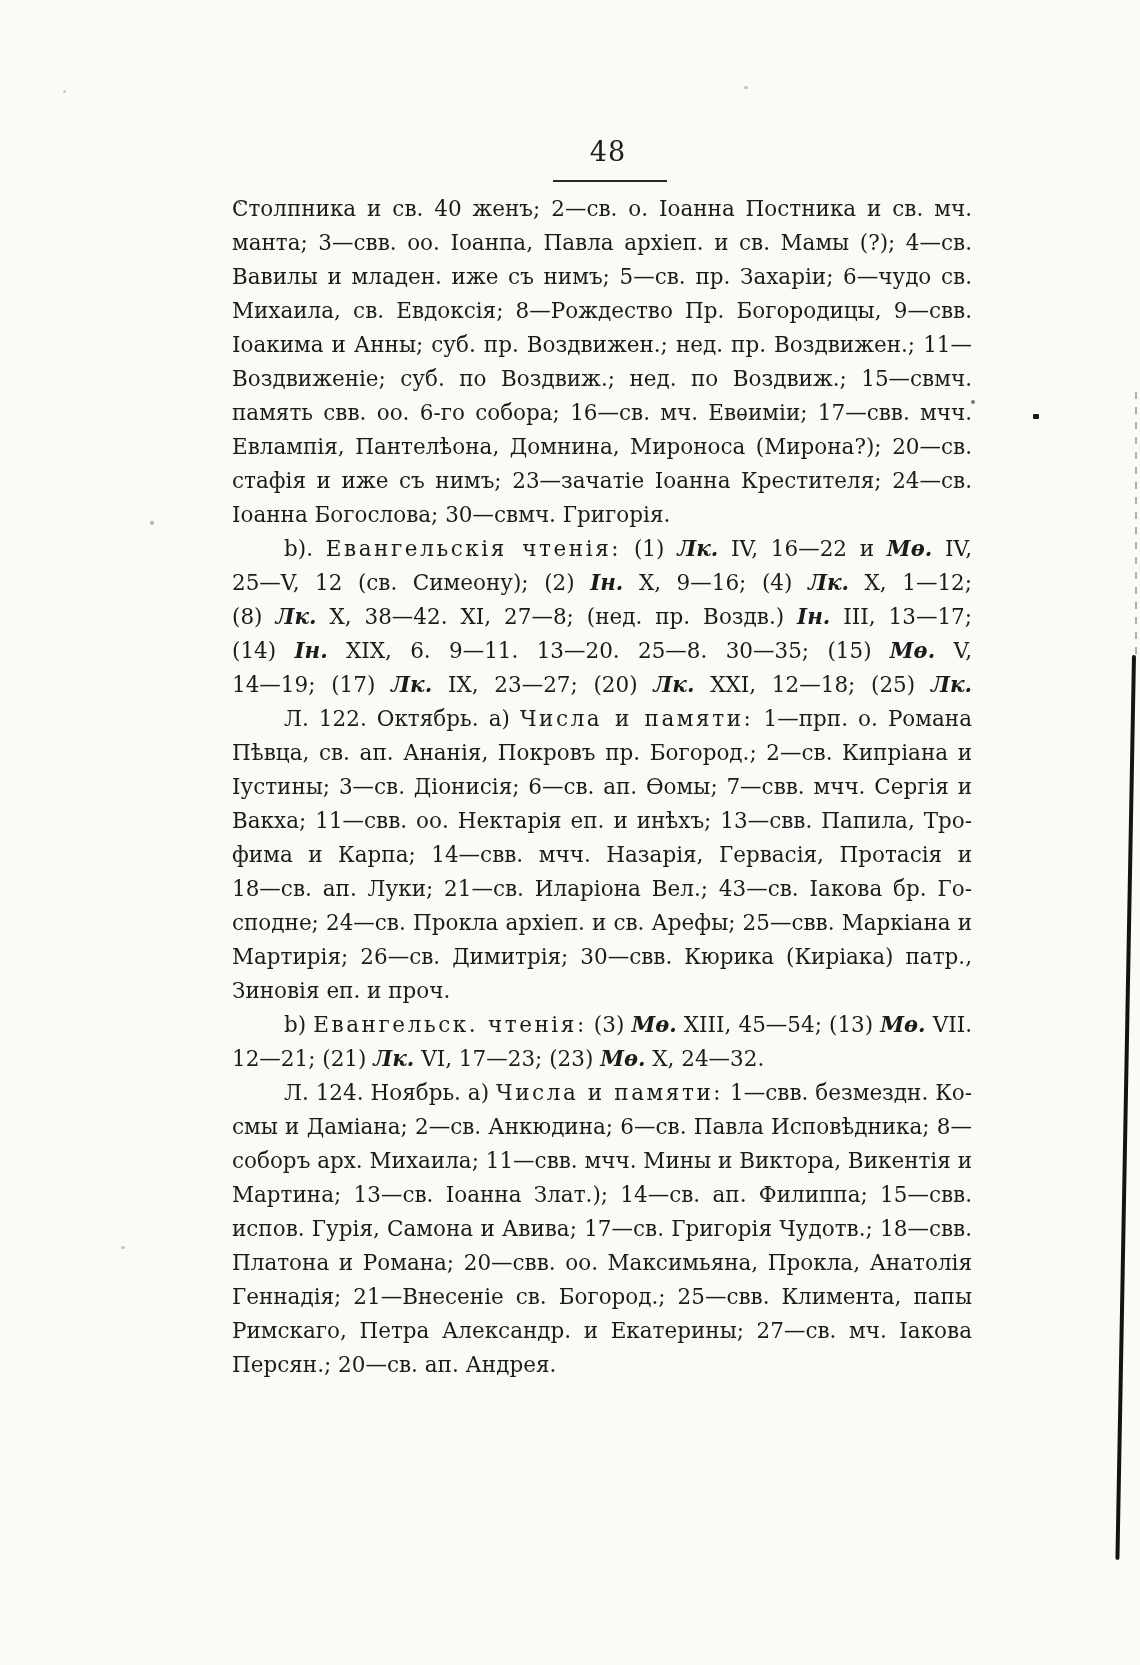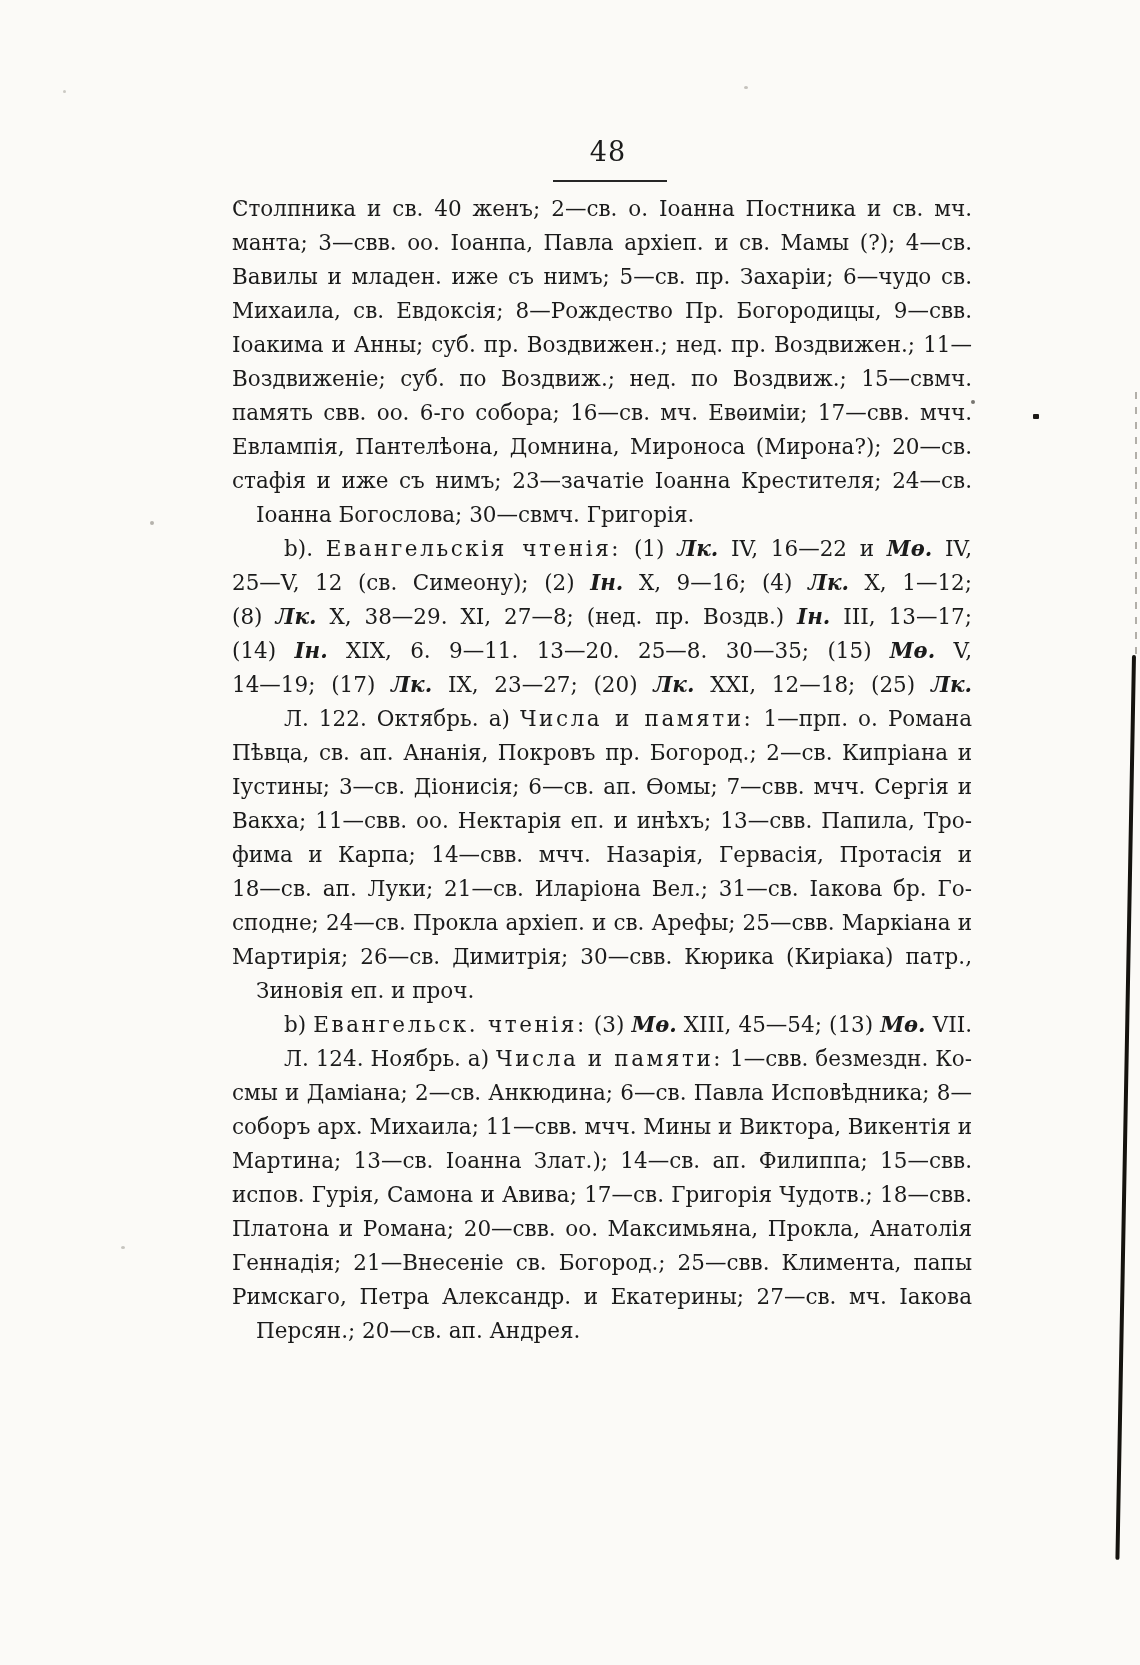--- a/index.html
+++ b/index.html
@@ -21,21 +21,21 @@
     background:#262626;
   }
   .text-block{
     position:absolute;left:232px;top:192px;width:740px;
     font-size:21.5px;line-height:34px;
   }
   .line{
     height:34px;overflow:hidden;
     text-align:justify;text-align-last:justify;
   }
-  .line.last{text-align:left;text-align-last:left;margin-left:24px;}
+  .line.last{text-align:left;text-align-last:left;}
   .line.ind{text-indent:52px;}
   .b{font-weight:bold;font-style:italic;}
   .sp{letter-spacing:0.12em;}
   
   .artifact{position:absolute;pointer-events:none;}
   .edge-line{
     left:1132px;top:655px;width:4px;height:905px;
     background:#15130f;border-radius:2px;
     transform:rotate(1.05deg);transform-origin:top center;
   }
@@ -71,33 +71,34 @@
       <div class="line"><span>Вавилы и младен. иже съ нимъ; 5—св. пр. Захаріи; 6—чудо св.</span></div>
       <div class="line"><span>Михаила, св. Евдоксія; 8—Рождество Пр. Богородицы, 9—свв.</span></div>
       <div class="line"><span>Іоакима и Анны; суб. пр. Воздвижен.; нед. пр. Воздвижен.; 11—</span></div>
       <div class="line"><span>Воздвиженіе; суб. по Воздвиж.; нед. по Воздвиж.; 15—свмч. Никиты,</span></div>
       <div class="line"><span>память свв. оо. 6-го собора; 16—св. мч. Евѳиміи; 17—свв. мчч.</span></div>
       <div class="line"><span>Евлампія, Пантелѣона, Домнина, Мироноса (Мирона?); 20—св. Ев-</span></div>
       <div class="line"><span>стафія и иже съ нимъ; 23—зачатіе Іоанна Крестителя; 24—св. мч.</span></div>
       <div class="line last"><span>Іоанна Богослова; 30—свмч. Григорія.</span></div>
       <div class="line ind"><span>b). </span><span class="sp">Евангельскія чтенія:</span><span> (1) </span><span class="b">Лк.</span><span> IV, 16—22 и </span><span class="b">Мѳ.</span><span> IV,</span></div>
       <div class="line"><span>25—V, 12 (св. Симеону); (2) </span><span class="b">Ін.</span><span> X, 9—16; (4) </span><span class="b">Лк.</span><span> X, 1—12;</span></div>
-      <div class="line"><span>(8) </span><span class="b">Лк.</span><span> X, 38—29. XI, 27—8; (нед. пр. Воздв.) </span><span class="b">Ін.</span><span> III, 13—17;</span></div>
+      <div class="line"><span>(8) </span><span class="b">Лк.</span><span> X, 38—42. XI, 27—8; (нед. пр. Воздв.) </span><span class="b">Ін.</span><span> III, 13—17;</span></div>
       <div class="line"><span>(14) </span><span class="b">Ін.</span><span> XIX, 6. 9—11. 13—20. 25—8. 30—35; (15) </span><span class="b">Мѳ.</span><span> V,</span></div>
       <div class="line"><span>14—19; (17) </span><span class="b">Лк.</span><span> IX, 23—27; (20) </span><span class="b">Лк.</span><span> XXI, 12—18; (25) </span><span class="b">Лк.</span></div>
       <div class="line ind"><span>Л. 122. Октябрь. а) </span><span class="sp">Числа и памяти:</span><span> 1—прп. о. Романа</span></div>
       <div class="line"><span>Пѣвца, св. ап. Ананія, Покровъ пр. Богород.; 2—св. Кипріана и</span></div>
       <div class="line"><span>Іустины; 3—св. Діонисія; 6—св. ап. Ѳомы; 7—свв. мчч. Сергія и</span></div>
       <div class="line"><span>Вакха; 11—свв. оо. Нектарія еп. и инѣхъ; 13—свв. Папила, Тро-</span></div>
       <div class="line"><span>фима и Карпа; 14—свв. мчч. Назарія, Гервасія, Протасія и Кельсія;</span></div>
-      <div class="line"><span>18—св. ап. Луки; 21—св. Иларіона Вел.; 31—св. Іакова бр. Го-</span></div>
+      <div class="line"><span>18—св. ап. Луки; 21—св. Иларіона Вел.; 43—св. Іакова бр. Го-</span></div>
       <div class="line"><span>сподне; 24—св. Прокла архіеп. и св. Арефы; 25—свв. Маркіана и</span></div>
       <div class="line"><span>Мартирія; 26—св. Димитрія; 30—свв. Кюрика (Киріака) патр.,</span></div>
       <div class="line last"><span>Зиновія еп. и проч.</span></div>
       <div class="line ind"><span>b) </span><span class="sp">Евангельск. чтенія:</span><span> (3) </span><span class="b">Мѳ.</span><span> XIII, 45—54; (13) </span><span class="b">Мѳ.</span><span> VII.</span></div>
+      <div class="line last"><span>12—21; (21) </span><span class="b">Лк.</span><span> VI, 17—23; (23) </span><span class="b">Мѳ.</span><span> X, 24—32.</span></div>
       <div class="line ind"><span>Л. 124. Ноябрь. а) </span><span class="sp">Числа и памяти:</span><span> 1—свв. безмездн. Ко-</span></div>
       <div class="line"><span>смы и Даміана; 2—св. Анкюдина; 6—св. Павла Исповѣдника; 8—</span></div>
       <div class="line"><span>соборъ арх. Михаила; 11—свв. мчч. Мины и Виктора, Викентія и</span></div>
       <div class="line"><span>Мартина; 13—св. Іоанна Злат.); 14—св. ап. Филиппа; 15—свв.</span></div>
       <div class="line"><span>испов. Гурія, Самона и Авива; 17—св. Григорія Чудотв.; 18—свв.</span></div>
       <div class="line"><span>Платона и Романа; 20—свв. оо. Максимьяна, Прокла, Анатолія и</span></div>
       <div class="line"><span>Геннадія; 21—Внесеніе св. Богород.; 25—свв. Климента, папы</span></div>
       <div class="line"><span>Римскаго, Петра Александр. и Екатерины; 27—св. мч. Іакова</span></div>
       <div class="line last"><span>Персян.; 20—св. ап. Андрея.</span></div>
     </div>

